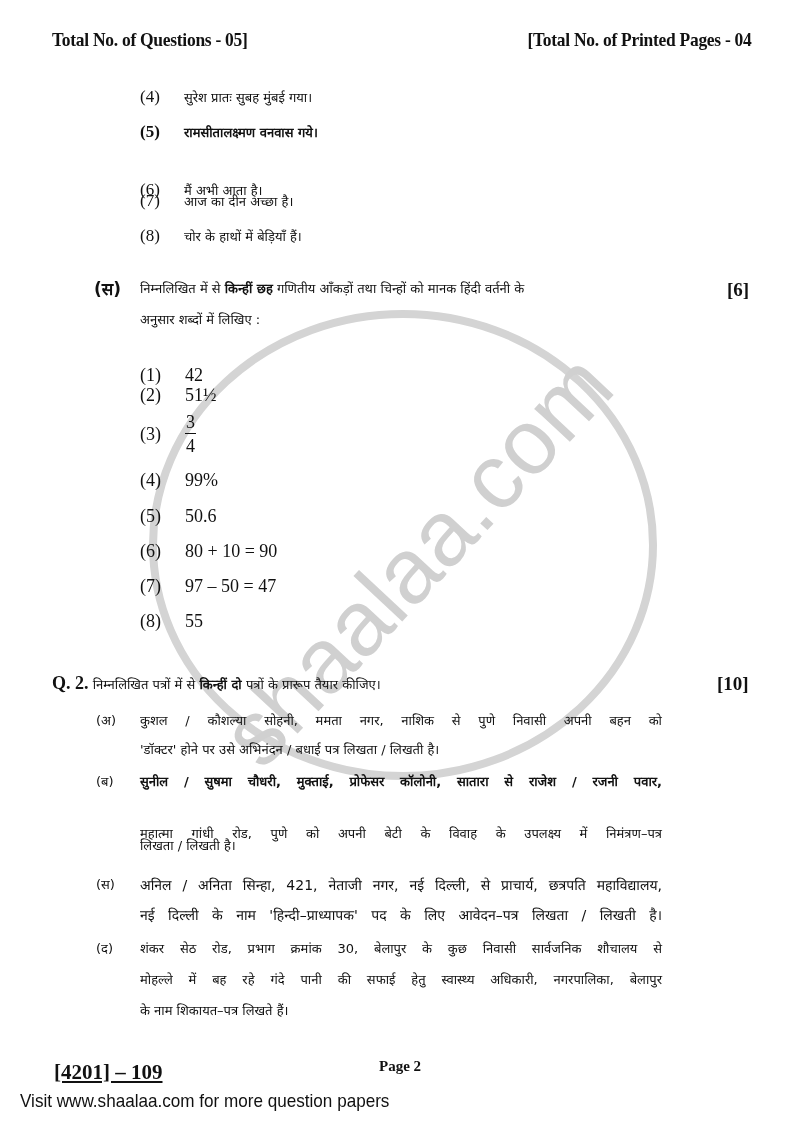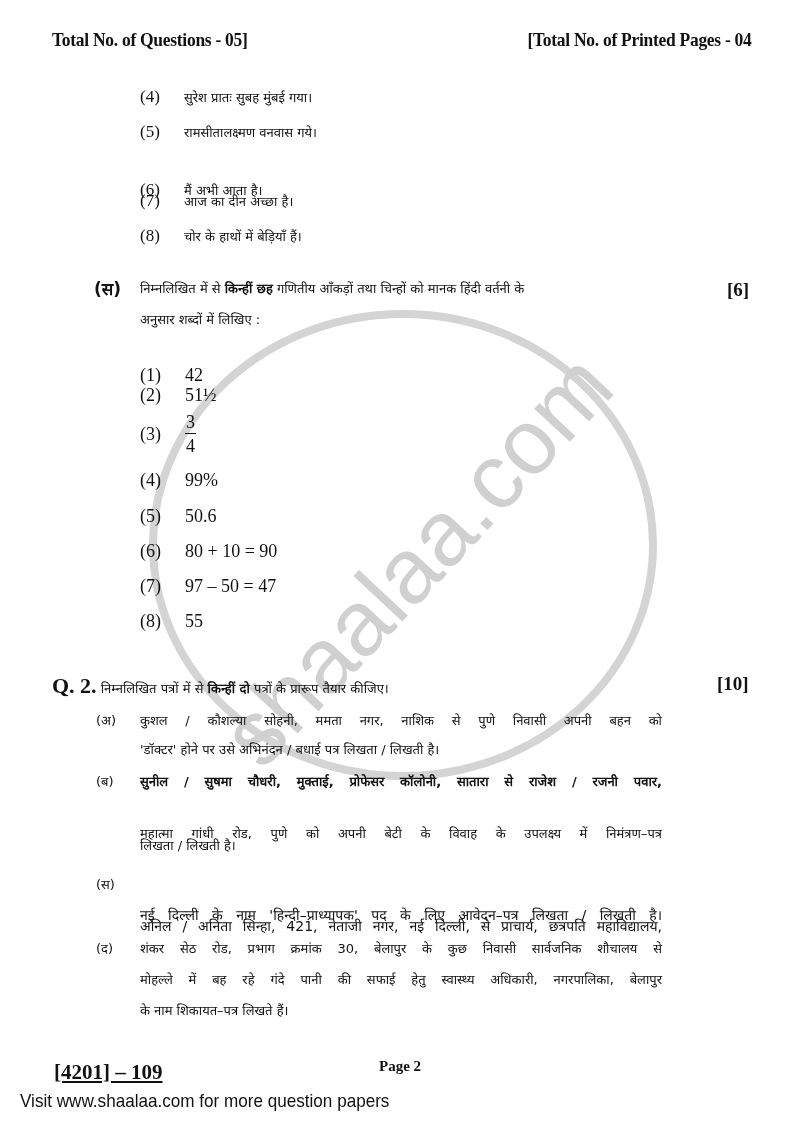--- a/index.html
+++ b/index.html
@@ -35,21 +35,21 @@
 
 <div style="position:relative; z-index:1;">
 
   <div class="abs hdr" style="left:52px; top:29px;">Total No. of  Questions - 05]</div>
   <div class="abs hdr hdr-right" style="right:48px; top:29px;">[Total No. of Printed Pages - 04</div>
 
   <div>
     <div class="abs" style="left:140px; top:87px;">
       <span class="lbl" style="display:inline-block;width:44px;">(4)</span><span class="dev">सुरेश प्रातः सुबह मुंबई गया।</span>
     </div>
-    <div class="abs" style="left:140px; top:122px;">
+    <div class="abs" style="left:140px; top:122px;font-weight:bold;">
       <span class="lbl" style="display:inline-block;width:44px;">(5)</span><span class="dev">रामसीतालक्ष्मण वनवास गये।</span>
     </div>
     <div class="abs" style="left:140px; top:156px;margin-top:24px;">
       <span class="lbl" style="display:inline-block;width:44px;">(6)</span><span class="dev">मैं अभी आता है।</span>
     </div>
     <div class="abs" style="left:140px; top:191px;">
       <span class="lbl" style="display:inline-block;width:44px;">(7)</span><span class="dev">आज का दीन अच्छा है।</span>
     </div>
     <div class="abs" style="left:140px; top:226px;">
       <span class="lbl" style="display:inline-block;width:44px;">(8)</span><span class="dev">चोर के हाथों में बेड़ियाँ हैं।</span>
@@ -90,21 +90,21 @@
     </div>
     <div class="abs num" style="left:140px; top:576px;">
       <span style="display:inline-block;width:45px;">(7)</span><span>97 – 50 = 47</span>
     </div>
     <div class="abs num" style="left:140px; top:611px;">
       <span style="display:inline-block;width:45px;">(8)</span><span>55</span>
     </div>
   </div>
 
   <div class="abs" style="left:52px; top:673px;">
-    <span class="serif" style="font-weight:bold;font-size:22px;">Q. 2.</span><span class="dev"> निम्नलिखित पत्रों में से </span><b class="dev kw">किन्हीं दो</b><span class="dev"> पत्रों के प्रारूप तैयार कीजिए।</span>
+    <span class="serif" style="font-weight:bold;font-size:18px;">Q. 2.</span><span class="dev"> निम्नलिखित पत्रों में से </span><b class="dev kw">किन्हीं दो</b><span class="dev"> पत्रों के प्रारूप तैयार कीजिए।</span>
   </div>
   <div class="abs marks" style="left:717px; top:673px;">[10]</div>
 
   <div>
     <div class="abs dev" style="left:96px; top:711px;">(अ)</div>
     <div class="abs dev" style="left:140px; top:711px; width:522px;">
       <span style="display:block; text-align:justify; text-align-last:justify;">कुशल / कौशल्या सोहनी, ममता नगर, नाशिक से पुणे निवासी अपनी बहन को</span>
     </div>
     <div class="abs dev" style="left:140px; top:740px;">'डॉक्टर' होने पर उसे अभिनंदन / बधाई पत्र लिखता / लिखती है।</div>
   </div>
@@ -116,21 +116,21 @@
     </div>
     <div class="abs dev" style="left:140px; top:804px; width:522px;margin-top:20px;">
       <span style="display:block; text-align:justify; text-align-last:justify;">महात्मा गांधी रोड, पुणे को अपनी बेटी के विवाह के उपलक्ष्य में निमंत्रण–पत्र</span>
     </div>
     <div class="abs dev" style="left:140px; top:836px;">लिखता / लिखती है।</div>
   </div>
 
   <div>
     <div class="abs dev" style="left:96px; top:875px;">(स)</div>
     <div class="abs dev" style="left:140px; top:875px; width:522px; font-size:14px;">
-      <span style="display:block; text-align:justify; text-align-last:justify;margin-top:41px;">अनिल / अनिता सिन्हा, 421, नेताजी नगर, नई दिल्ली, से प्राचार्य, छत्रपति महाविद्यालय,</span>
+      <span style="display:block; text-align:justify; text-align-last:justify;">अनिल / अनिता सिन्हा, 421, नेताजी नगर, नई दिल्ली, से प्राचार्य, छत्रपति महाविद्यालय,</span>
     </div>
     <div class="abs dev" style="left:140px; top:905px; width:522px; font-size:14px;">
       <span style="display:block; text-align:justify; text-align-last:justify;">नई दिल्ली के नाम 'हिन्दी–प्राध्यापक' पद के लिए आवेदन–पत्र लिखता / लिखती है।</span>
     </div>
   </div>
 
   <div>
     <div class="abs dev" style="left:96px; top:939px;">(द)</div>
     <div class="abs dev" style="left:140px; top:939px; width:522px;">
       <span style="display:block; text-align:justify; text-align-last:justify;">शंकर सेठ रोड, प्रभाग क्रमांक 30, बेलापुर के कुछ निवासी सार्वजनिक शौचालय से</span>

